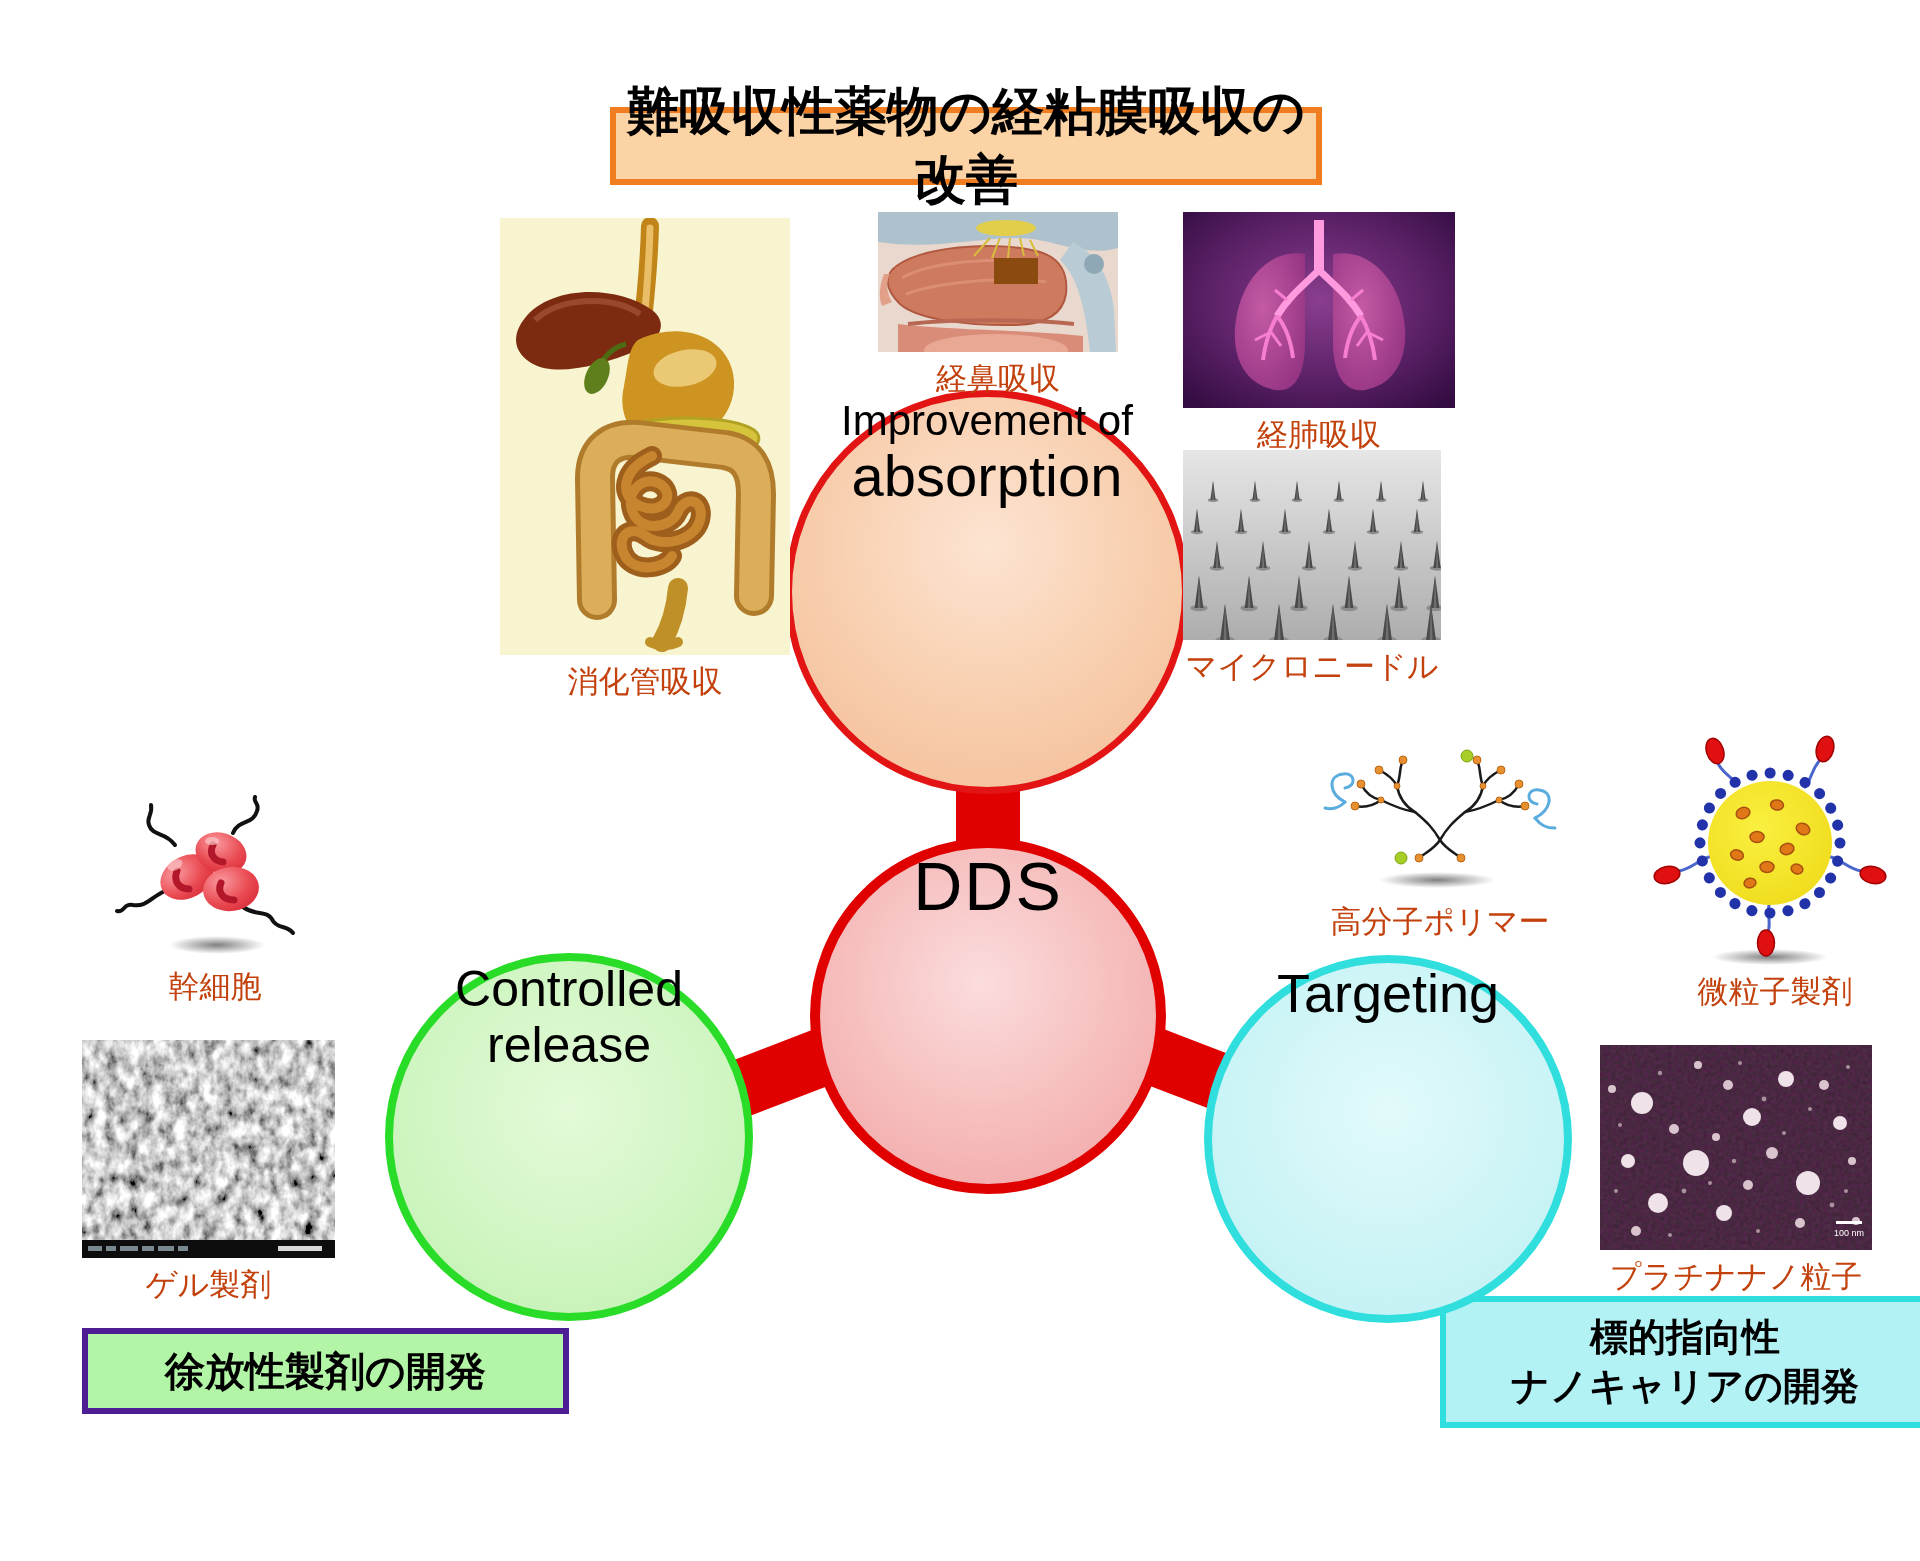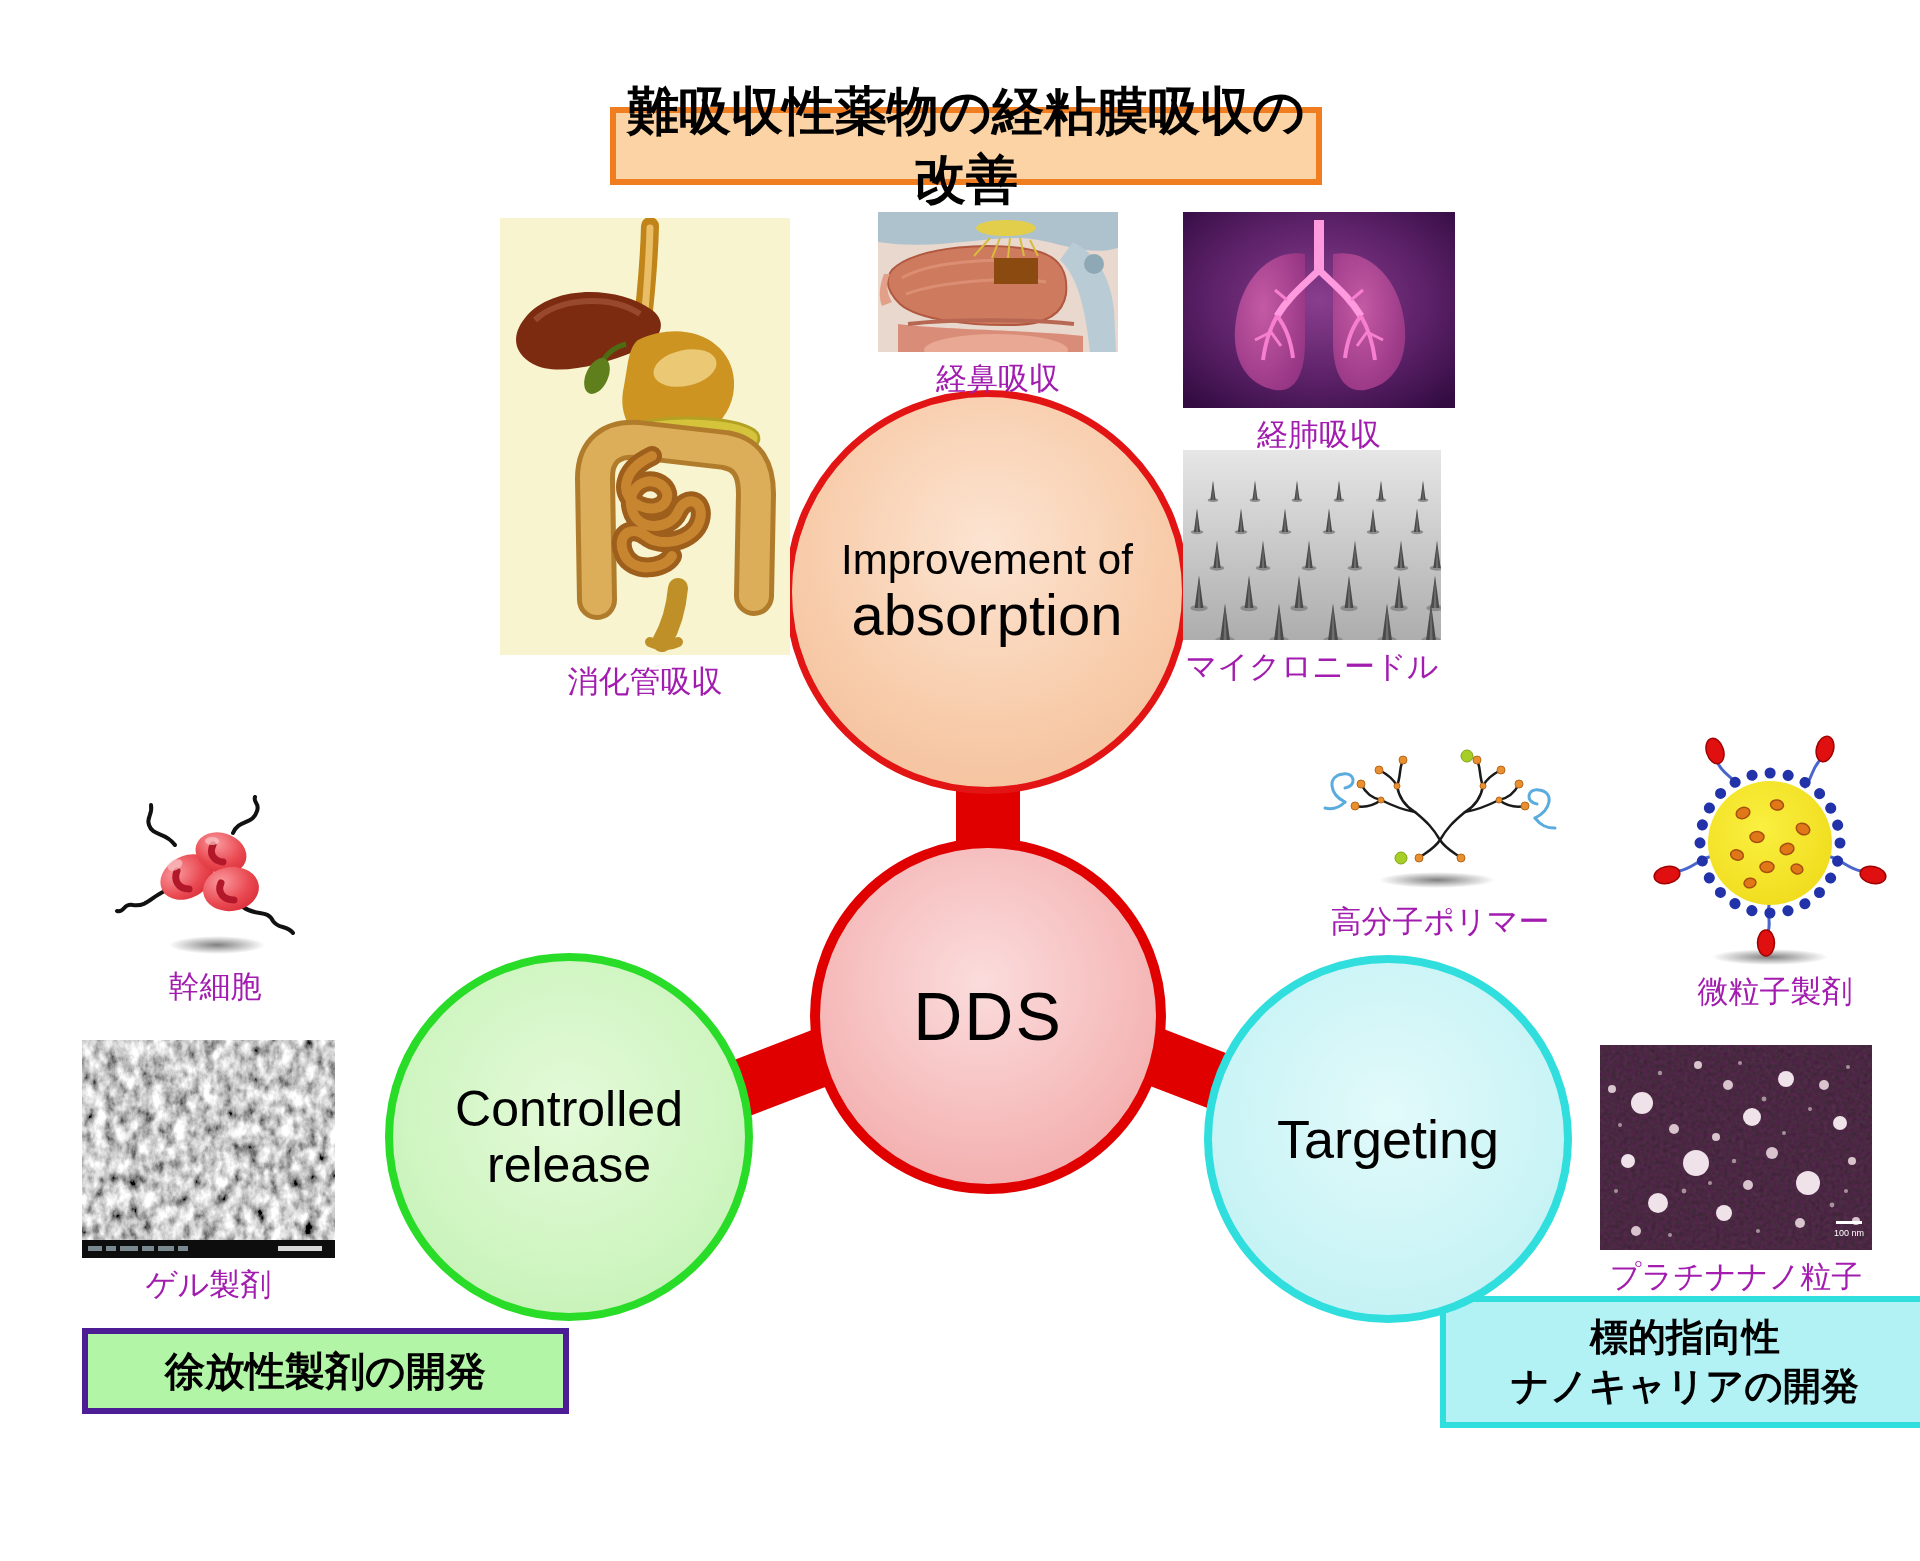--- a/index.html
+++ b/index.html
@@ -16,38 +16,38 @@
     background:#B2F5A6;border:6px solid #4c1d95;font-size:40px;}
   .banner-cyan{left:1423px;top:1296px;width:478px;height:120px;
     background:#B2F2F5;border:6px solid #30DEDE;font-size:38px;flex-direction:column;margin-left:17px;}
   
   .connector{position:absolute;background:#E00000;z-index:1;}
   .conn-vert{left:956px;top:740px;width:64px;height:122px;}
   .conn-left{left:688px;top:1048px;width:165px;height:58px;transform:rotate(-21deg);}
   .conn-right{left:1125px;top:1048px;width:165px;height:58px;transform:rotate(21deg);}
   
   .circle{position:absolute;border-radius:50%;display:flex;flex-direction:column;
-    align-items:center;justify-content:center;text-align:center;z-index:2;line-height:1.12;}
+    align-items:center;justify-content:flex-start;text-align:center;z-index:2;line-height:1.12;}
   .circle-absorption{left:785px;top:390px;width:390px;height:390px;border:7px solid #E21414;
     background:radial-gradient(circle at 50% 38%,#FCE4D2 0%,#F8CDAC 55%,#F3BB96 100%);}
   .circle-dds{left:810px;top:838px;width:336px;height:336px;border:10px solid #E00000;
     background:radial-gradient(circle at 48% 40%,#FBDCDC 0%,#F6BCBC 55%,#F0A2A2 100%);}
   .circle-controlled{left:385px;top:953px;width:352px;height:352px;border:8px solid #28DC28;
     background:radial-gradient(circle at 50% 42%,#E4FAD9 0%,#CFF5C1 60%,#C0F0B2 100%);}
   .circle-targeting{left:1204px;top:955px;width:352px;height:352px;border:8px solid #30DEDE;
     background:radial-gradient(circle at 50% 42%,#E2FAFA 0%,#CBF4F6 60%,#BCEFF2 100%);}
   .c-small{font-size:42px;}
   .c-big{font-size:58px;}
   .c-dds{font-size:68px;letter-spacing:2px;}
   .c-ctrl{font-size:50px;}
   .c-target{font-size:54px;}
   
   .fig{position:absolute;margin:0;display:flex;flex-direction:column;align-items:center;z-index:3;}
   .fig svg{display:block;}
-  .jp-label{font-size:31px;color:#a21caf;margin-top:6px;white-space:nowrap;text-align:center;}
+  .jp-label{font-size:31px;color:#c2410c;margin-top:6px;white-space:nowrap;text-align:center;}
 </style>
 </head>
 <body>
 
 <div class="canvas">
 
   <div class="banner banner-orange">
     <span>難吸収性薬物の経粘膜吸収の改善</span>
   </div>
 

